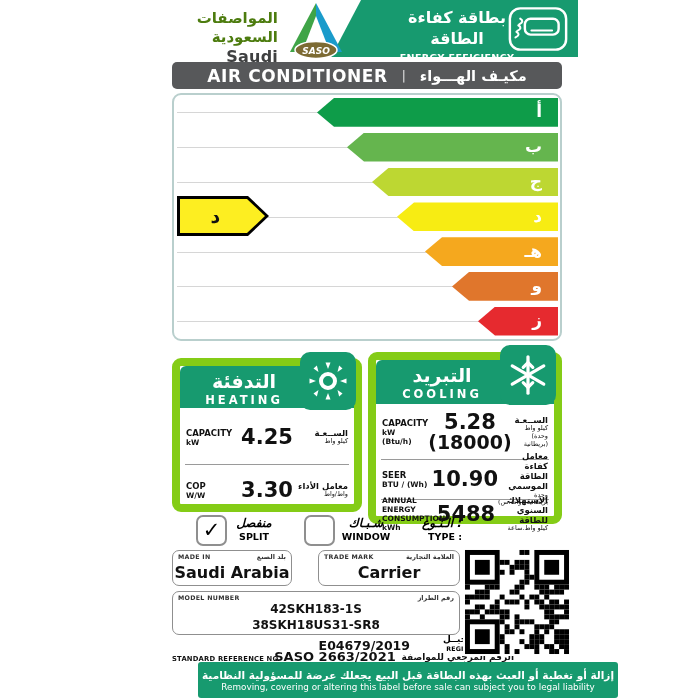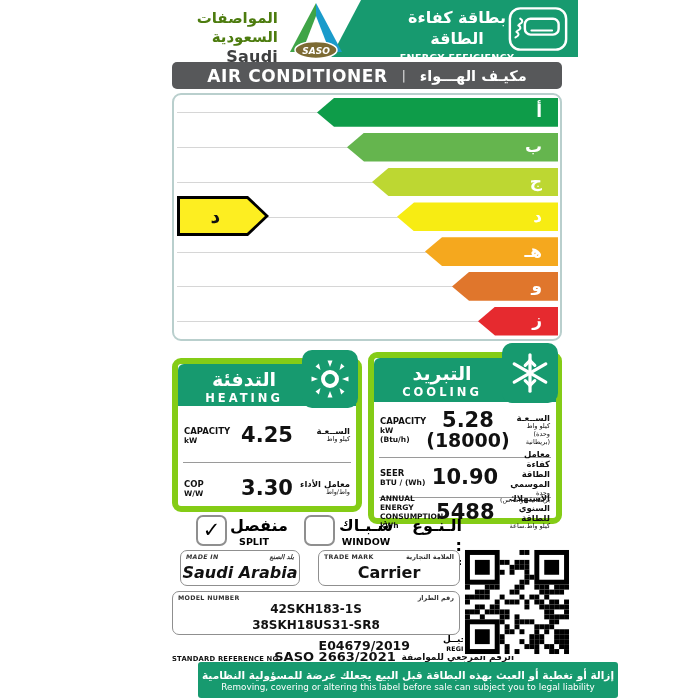--- a/index.html
+++ b/index.html
@@ -36,21 +36,21 @@
   .grade-letter{position:absolute;right:16px;top:50%;transform:translateY(-54%);
                 color:#fff;font-size:17px;font-weight:bold;}
   .indicator{left:177px;top:196px;width:92px;height:40px;z-index:4;background:#000;
              clip-path:polygon(0 0,calc(100% - 21px) 0,100% 50%,calc(100% - 21px) 100%,0 100%);}
   .indicator-in{position:absolute;left:3px;top:3px;right:4px;bottom:3px;background:#fdee21;
              clip-path:polygon(0 0,calc(100% - 18px) 0,100% 50%,calc(100% - 18px) 100%,0 100%);
              display:flex;align-items:center;justify-content:center;}
   .indicator-letter{font-size:19px;font-weight:bold;color:#111;padding-right:14px;}
 
   
-  .databox{border:6px solid #84cc16;border-radius:9px;background:#fff;box-sizing:border-box;}
+  .databox{border:8px solid #84cc16;border-radius:9px;background:#fff;box-sizing:border-box;}
   .heat-box{left:172px;top:358px;width:190px;height:154px;}
   .cool-box{left:368px;top:352px;width:194px;height:172px;}
   .box-head{position:absolute;left:0;top:0;right:0;background:#179a6f;border-radius:6px 6px 0 0;
             color:#fff;text-align:center;}
   .head-ar{font-size:19px;font-weight:bold;line-height:1.2;padding-top:4px;padding-right:46px;}
   .head-en{font-size:11.5px;font-weight:bold;letter-spacing:3px;padding-right:46px;}
   .badge{position:absolute;background:#179a6f;border-radius:10px;z-index:5;
          display:flex;align-items:center;justify-content:center;}
   .heat-badge{right:-2px;top:-14px;width:56px;height:58px;}
   .cool-badge{right:-2px;top:-15px;width:56px;height:60px;}
@@ -64,21 +64,21 @@
   .dar .a1{font-size:8.5px;font-weight:bold;line-height:1.2;}
   .dar .a2{font-size:6.5px;line-height:1.2;}
   .dsep{position:absolute;left:5px;right:5px;height:1px;background:#9a9a9a;}
 
   
   .type-row{left:172px;top:514px;width:300px;height:34px;}
   .cbx{position:absolute;top:1px;width:31px;height:31px;border:2px solid #8f8f8f;border-radius:7px;
        background:#fff;box-sizing:border-box;display:flex;align-items:center;justify-content:center;}
   .cbx .tick{font-size:21px;font-weight:bold;color:#000;line-height:1;}
   .tlabel{position:absolute;top:2px;text-align:center;}
-  .tlabel .tar{font-size:16px;font-weight:bold;line-height:1.25;}
+  .tlabel .tar{font-size:12px;font-weight:bold;line-height:1.25;font-style:italic;}
   .tlabel .ten{font-size:9.5px;font-weight:bold;line-height:1.2;}
 
   
   .ibox{position:absolute;border:1.5px solid #8f8f8f;border-radius:7px;background:#fff;box-sizing:border-box;}
   .ibox .tl{position:absolute;left:5px;top:2px;font-size:6.3px;font-weight:bold;color:#333;letter-spacing:.3px;}
   .ibox .tr{position:absolute;right:5px;top:2px;font-size:6.5px;color:#333;font-weight:bold;}
   .ibox .val{position:absolute;left:0;right:0;bottom:3px;text-align:center;font-size:16px;font-weight:bold;color:#111;}
   .val2{position:absolute;left:0;right:0;top:9px;text-align:center;font-size:12px;font-weight:bold;color:#111;line-height:1.35;}
   .regnum{left:300px;top:638px;width:110px;text-align:right;font-size:12.5px;font-weight:bold;color:#111;}
   .reglab{left:414px;top:634px;width:100px;text-align:right;}
@@ -301,21 +301,21 @@
     <div class="tlabel" style="left:164px;width:60px;">
       <div class="tar">شـبـاك</div>
       <div class="ten">WINDOW</div>
     </div>
     <div class="tlabel" style="left:238px;width:52px;text-align:right;">
       <div class="tar">الـنـوع :</div>
       <div class="ten">TYPE :</div>
     </div>
   </div>
 
-  <div class="ibox" style="left:180px;top:550px;width:120px;height:36px;font-style:italic;">
+  <div class="ibox" style="left:172px;top:550px;width:120px;height:36px;">
     <span class="tl">MADE IN</span>
     <span class="tr">بلد الصنع</span>
     <div class="val">Saudi Arabia</div>
   </div>
   <div class="ibox" style="left:318px;top:550px;width:142px;height:36px;">
     <span class="tl">TRADE MARK</span>
     <span class="tr">العلامة التجارية</span>
     <div class="val">Carrier</div>
   </div>
   <div class="ibox" style="left:172px;top:591px;width:288px;height:44px;">

